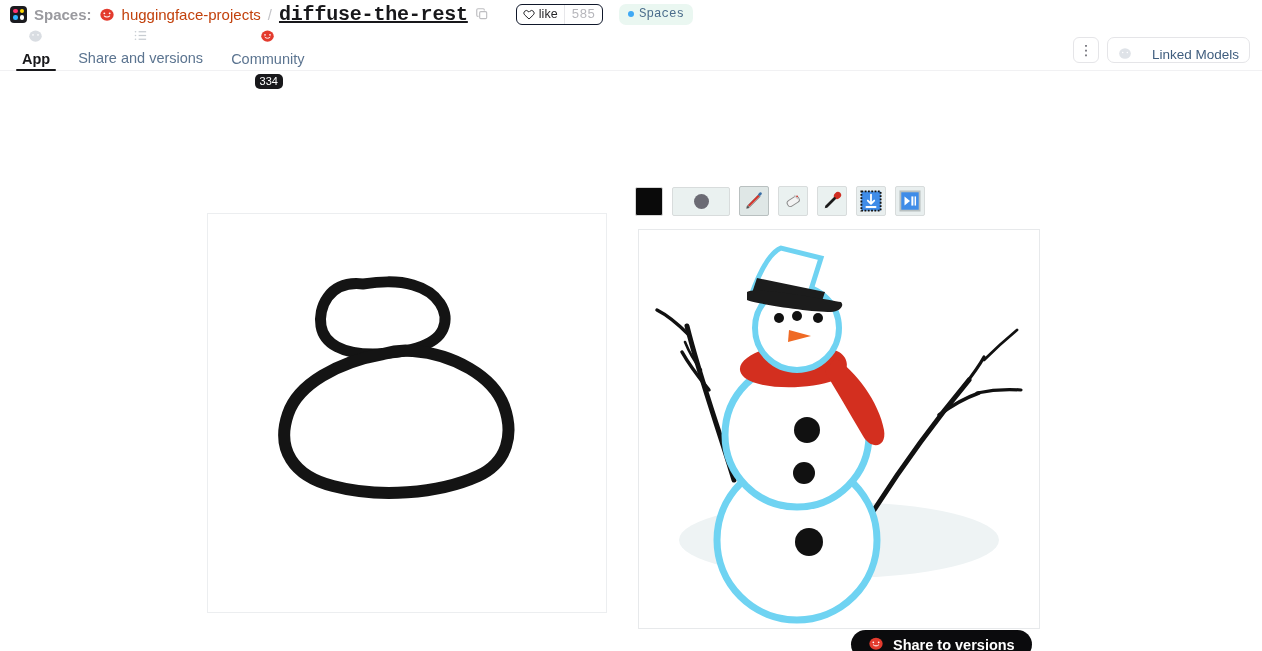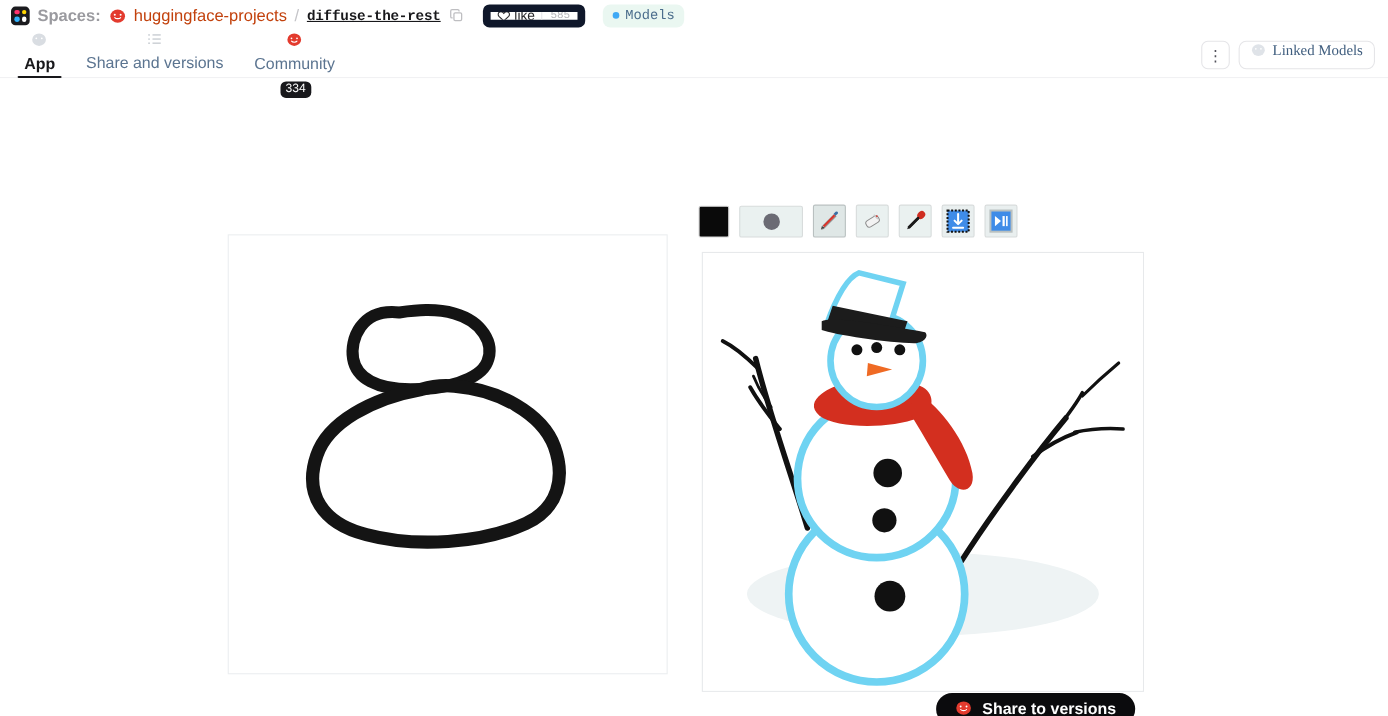--- a/index.html
+++ b/index.html
@@ -44,46 +44,46 @@
     position: relative;
   }
   .hf-logo svg { display: block; }
 
   #org-link { color: #c2410c; text-decoration: none; font-weight: 500; }
   #slash { color: #c4c4c8; }
   #space-name {
     color: #18181b;
     font-weight: 700;
     font-family: "Liberation Mono", monospace;
-    font-size: 13px;
+    font-size: 20px;
     letter-spacing: -0.2px;
   }
   .copy-icon { width: 14px; height: 14px; flex: none; opacity: .55; }
 
   .like-group {
     display: flex; align-items: center;
-    margin-left: 10px;
-    border: 7px solid #0f172a;
+    margin-left: 20px;
+    border: 1px solid #0f172a;
     border-radius: 6px;
     height: 21px;
     overflow: hidden;
     background: #fff;
   }
   .like-btn {
     display: flex; align-items: center; gap: 4px;
     padding: 0 6px;
     height: 100%;
     font-size: 12.5px;
     color: #27272a;
     border-right: 1px solid #e7e7ea;
   }
   .like-count {
     padding: 0 7px; height: 100%;
     display: flex; align-items: center;
-    font-size: 10px;
+    font-size: 13px;
     color: #b6b6bb;
     font-family: "Liberation Mono", monospace;
   }
 
   .running-badge {
     margin-left: 9px;
     display: flex; align-items: center; gap: 5px;
     background: #eaf7f1;
     color: #4b6d8c;
     border-radius: 7px;
@@ -146,30 +146,29 @@
     border: 1px solid #e5e5e8;
     border-radius: 6px;
     background: #fff;
     display: flex; align-items: center; justify-content: center;
     cursor: pointer;
     color: #52525b;
     font-size: 14px;
     line-height: 1;
   }
   .linked-models {
-    display: flex; align-items: flex-start; gap: 4px;
+    display: flex; align-items: flex-end; gap: 18px;
     border: 1px solid #e5e5e8;
     border-radius: 7px;
     background: #fff;
     height: 26px;
     padding: 0 10px;
     font-size: 13.5px;
     color: #3f5d7e;
     cursor: pointer;
-    font-family: Liberation Serif, serif;
   }
 
   
   #app {
     position: relative;
     height: 580px;
   }
 
   #draw-canvas {
     position: absolute;
@@ -287,21 +286,21 @@
       <svg width="12" height="12" viewBox="0 0 24 24" fill="none" stroke="#27272a" stroke-width="2">
         <path d="M20.8 6.6a5 5 0 0 0-7.1 0L12 8.3l-1.7-1.7a5 5 0 1 0-7.1 7.1L12 22l8.8-8.3a5 5 0 0 0 0-7.1z"></path>
       </svg>
       <span>like</span>
     </span>
     <span class="like-count">585</span>
   </span>
 
   <span class="running-badge">
     <span class="running-dot"></span>
-    <span>Models</span>
+    <span>Spaces</span>
   </span>
 </div>
 
 <div id="tabbar">
 
   <a href="#" class="tab active">
     <span class="hf-logo">
       <svg width="15" height="15" viewBox="0 0 24 24">
         <ellipse cx="12" cy="13" rx="10" ry="9" fill="#d9dde2"></ellipse>
         <circle cx="8" cy="11" r="1.3" fill="#fff"></circle>

